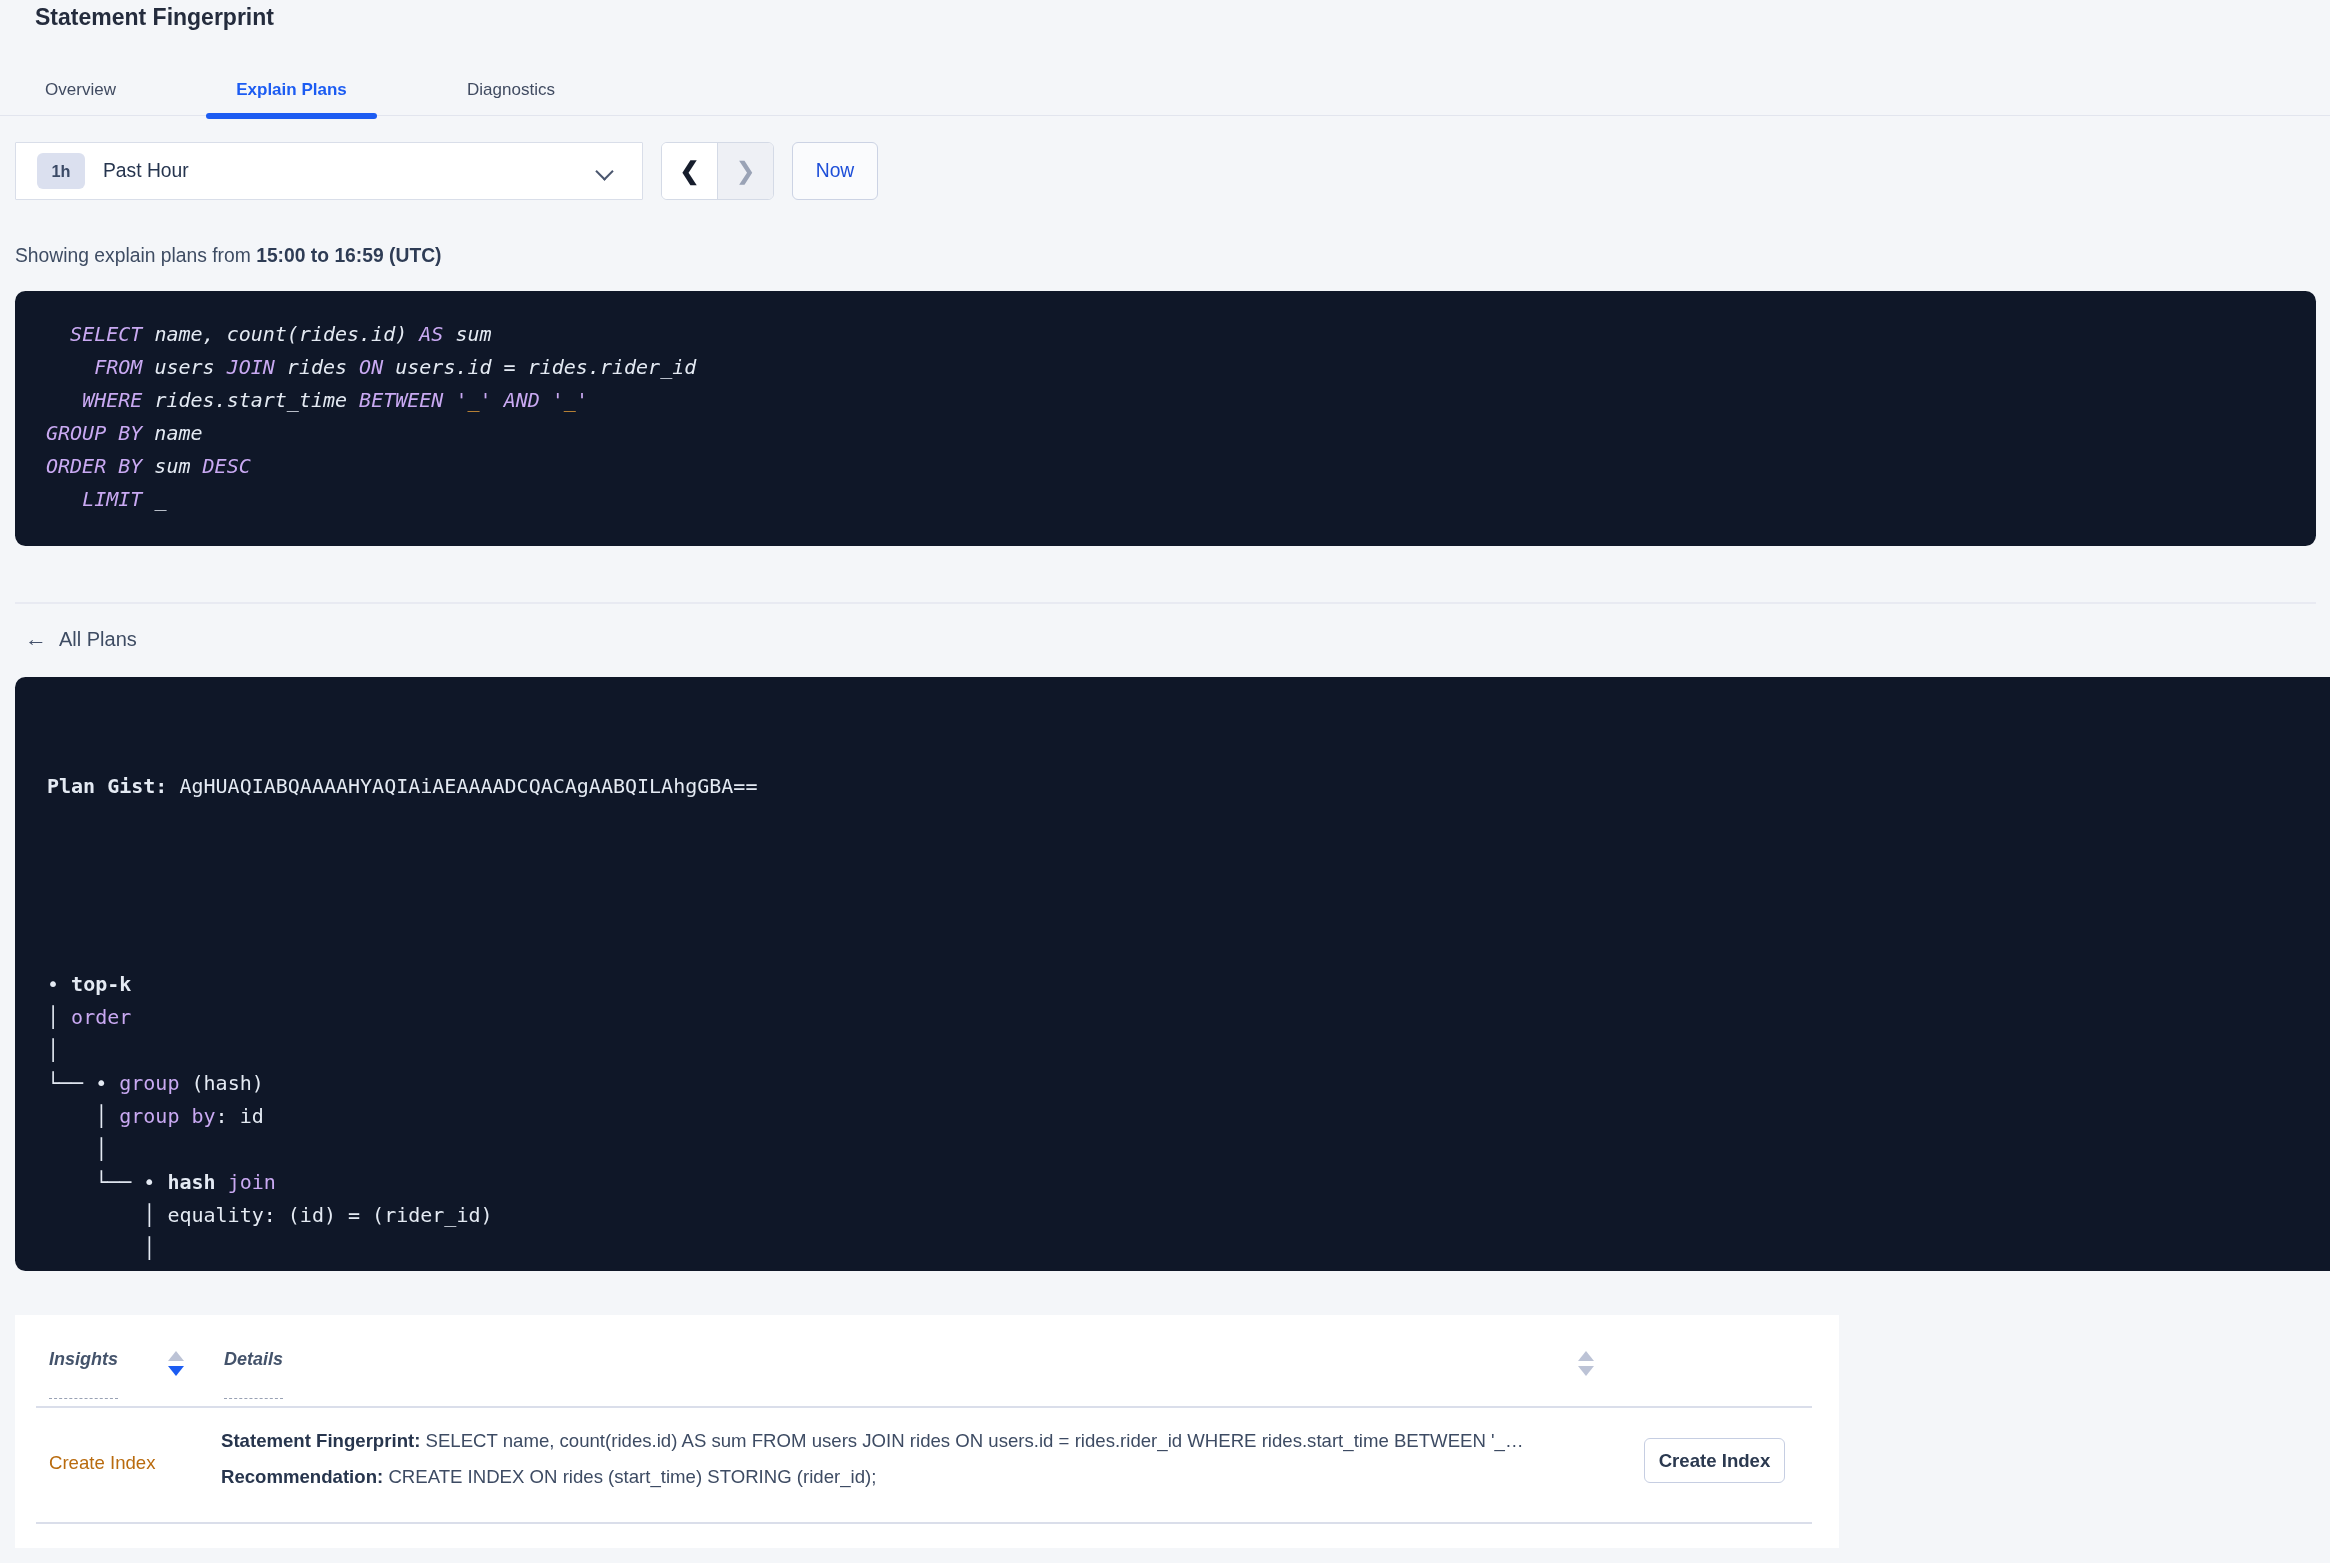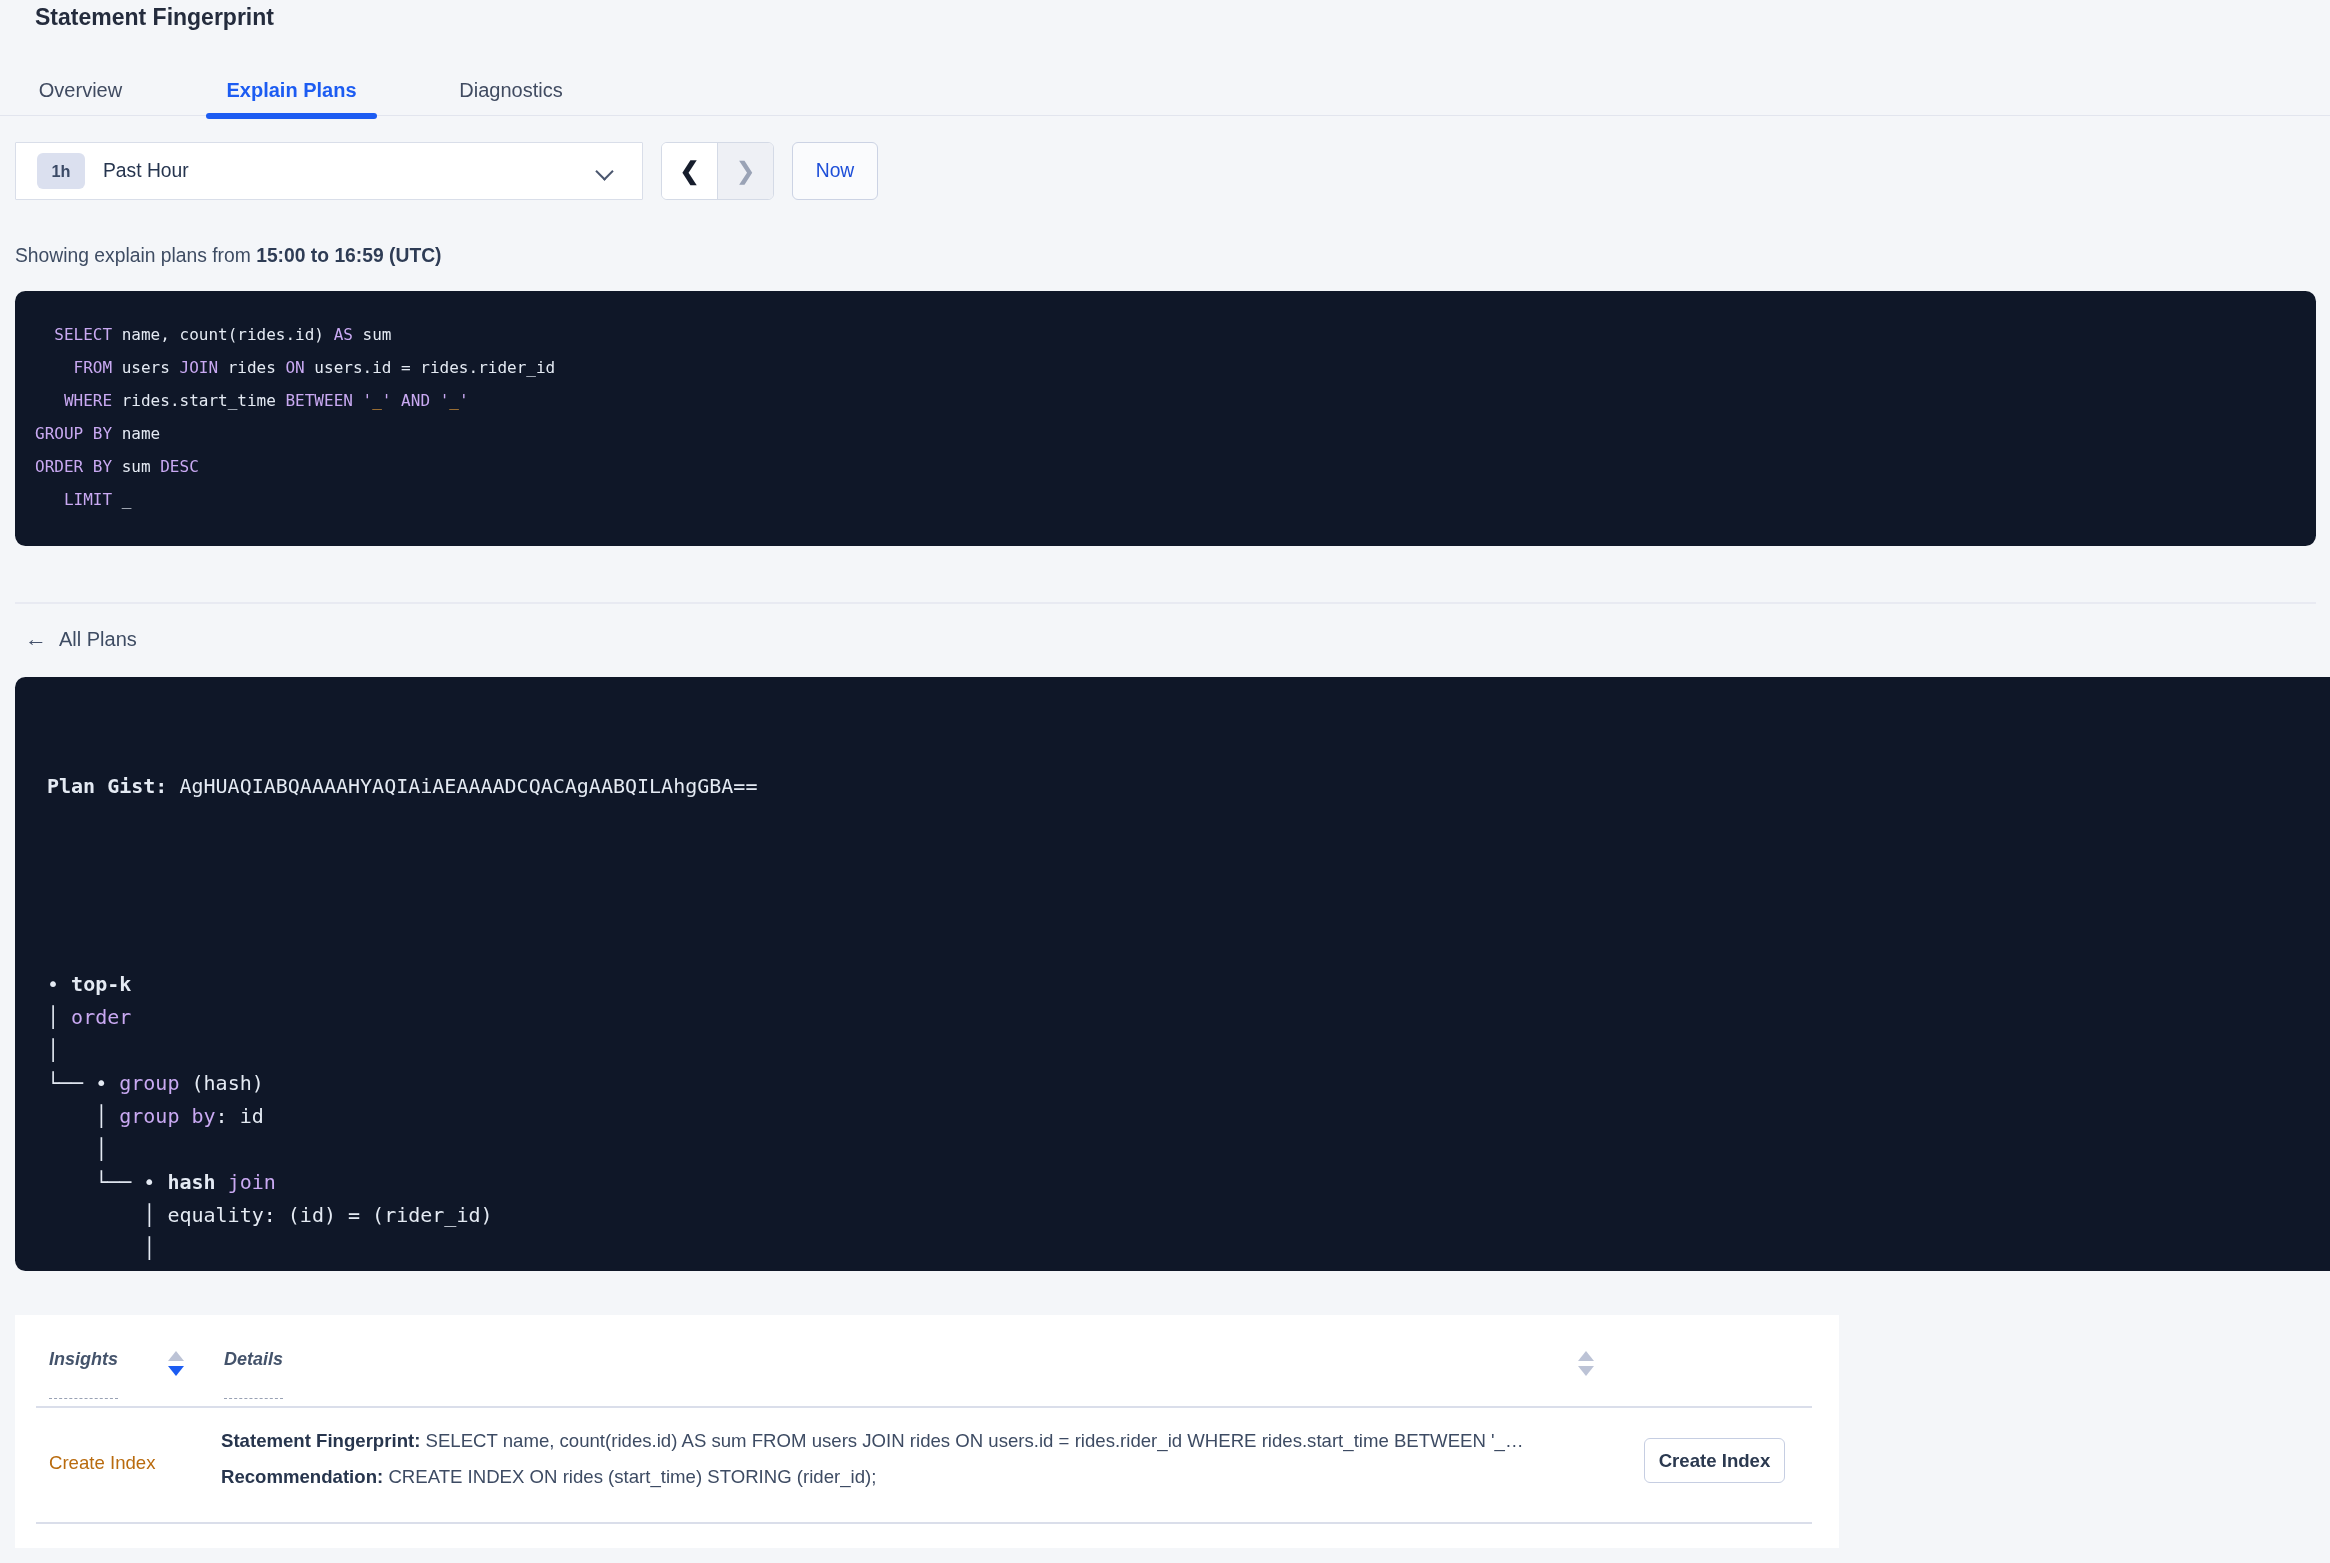--- a/index.html
+++ b/index.html
@@ -16,21 +16,21 @@
     position:absolute;left:15px;top:1.5px;
     font-size:23px;font-weight:bold;color:#242c3d;line-height:31px;margin-left:20px;
   }
   .tabbar{
     position:absolute;left:0;top:65px;width:2330px;height:50px;
     border-bottom:1.5px solid #e2e5ee;
   }
   .tab{
     position:absolute;top:0;height:50px;
     display:flex;align-items:center;justify-content:center;
-    font-size:20px;color:#404b61;cursor:pointer;
+    font-size:17px;color:#404b61;cursor:pointer;
   }
   .tab-overview{left:18px;width:125px;}
   .tab-explain{left:206px;width:171px;}
   .tab-diagnostics{left:434px;width:154px;}
   .tab.active{color:#1c5cf2;font-weight:bold;}
   .tab.active::after{
     content:"";position:absolute;left:0;right:0;bottom:-3.7px;height:6px;
     border-radius:3px;background:#1c5cf2;
   }
   
@@ -71,21 +71,21 @@
   
   .subtitle{position:absolute;left:15px;top:245px;font-size:19.3px;color:#3e4c63;}
   .subtitle b{color:#2e3c55;}
   
   .code-block{
     position:absolute;left:15px;background:#0f1728;border-radius:10.4px;
     box-sizing:border-box;color:#e4eaf3;
     font-family:"DejaVu Sans Mono", monospace;
     white-space:pre;overflow:hidden;
   }
-  .sql-block{top:291px;width:2301px;height:255px;padding:27px 0 0 20px;font-size:16px;line-height:33px;}
+  .sql-block{top:291px;width:2301px;height:255px;padding:27px 0 0 31px;font-size:20px;line-height:33px;font-style:italic;}
   .plan-block{top:677px;width:2329px;height:594px;padding:27px 0 0 32px;font-size:20px;line-height:33px;}
   .code-line{white-space:pre;}
   .tok-kw{color:#c9a9f2;}
   .tok-tx{color:#e4eaf3;}
   .tok-nd{color:#e4eaf3;font-weight:bold;}
   .tok-ph{color:#e29c3a;}
   .gist-line{white-space:pre;}
   .gist-label{font-weight:bold;}
   .blank-line{height:33px;}
   

